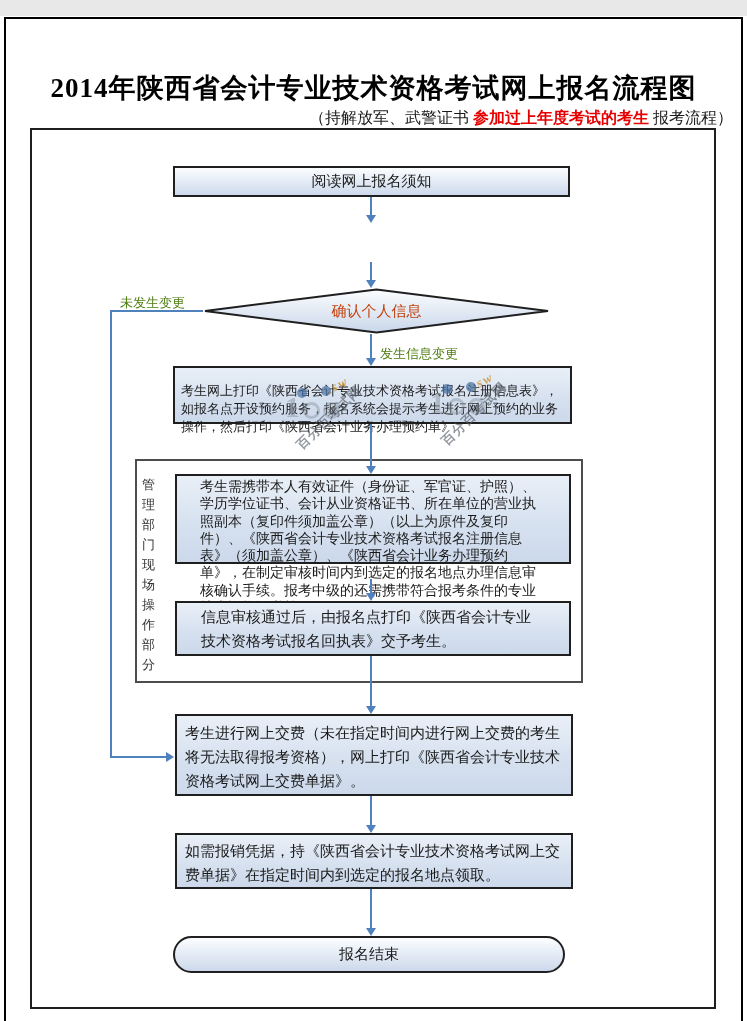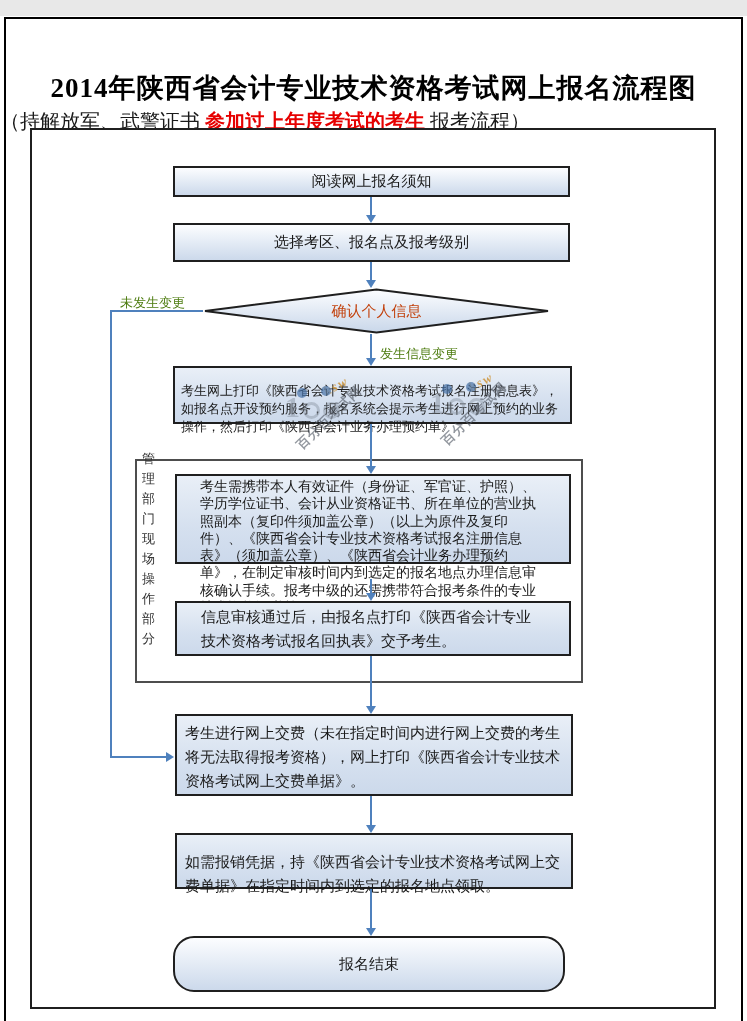--- a/index.html
+++ b/index.html
@@ -24,23 +24,23 @@
     border-bottom-width:6px;
     pointer-events:none;
   }
   .title{
     position:absolute;left:0;right:0;top:54px;
     text-align:center;
     font-size:27px;font-weight:bold;color:#000;
     letter-spacing:1px;
   }
   .subtitle{
-    position:absolute;left:0;right:0;top:92px;
-    text-align:left;
-    font-size:20px;color:#1a1a1a;
+    position:absolute;left:0;right:14px;top:92px;
+    text-align:right;
+    font-size:16px;color:#1a1a1a;
   }
   .subtitle .red{color:#e60000;font-weight:bold;}
   .frame{
     position:absolute;left:30px;top:112px;width:686px;height:881px;
     border:2px solid var(--border-dark);
     background:#fff;
   }
   
   .shape{
     position:absolute;
@@ -64,21 +64,21 @@
     display:flex;align-items:center;justify-content:center;
     font-size:15px;color:#c2410c;
   }
   .group-box{
     position:absolute;left:135px;top:443px;width:448px;height:224px;
     border:2px solid #4d4d4d;
     background:transparent;
     z-index:1;
   }
   .group-label{
-    position:absolute;left:141px;top:433px;width:15px;
+    position:absolute;left:141px;top:459px;width:15px;
     font-size:13px;line-height:20px;color:#333;
     word-break:break-all;text-align:center;
     z-index:2;
   }
   
   .vline,.hline{position:absolute;background:var(--blue);z-index:3;}
   .vline{width:2px;}
   .hline{height:2px;}
   .ah-down{
     position:absolute;width:0;height:0;z-index:3;
@@ -140,21 +140,20 @@
 
   <div class="subtitle"><span>（持解放军、武警证书 </span><span class="red">参加过上年度考试的考生</span><span> 报考流程）</span></div>
 
   <div class="frame"></div>
 
   <div class="shape centered" style="left:173px;top:150px;width:397px;height:31px;font-size:15px;">阅读网上报名须知</div>
 
   <span class="vline" style="left:370px;top:181px;height:18px;"></span>
   <span class="ah-down" style="left:366px;top:199px;"></span>
 
-  <div class="shape centered" style="left:173px;top:207px;width:397px;height:39px;font-size:15px;">选择考区、报名点及报考级别</div>
 
   <span class="vline" style="left:370px;top:246px;height:18px;"></span>
   <span class="ah-down" style="left:366px;top:264px;"></span>
 
   <div class="diamond-wrap" style="left:203px;top:272px;width:347px;height:46px;">
     <svg width="347" height="46" viewBox="0 0 347 46">
       <defs>
         <linearGradient id="dg" x1="0" y1="0" x2="0" y2="1">
           <stop offset="0" stop-color="#fcfdff"></stop>
           <stop offset="1" stop-color="#c9d7ea"></stop>
@@ -192,26 +191,26 @@
   <div class="shape textbox" style="left:175px;top:585px;width:396px;height:55px;font-size:15px;line-height:24px;padding:2px 24px;">信息审核通过后，由报名点打印《陕西省会计专业技术资格考试报名回执表》交予考生。</div>
 
   <span class="vline" style="left:370px;top:640px;height:50px;"></span>
   <span class="ah-down" style="left:366px;top:690px;"></span>
 
   <div class="shape textbox" style="left:175px;top:698px;width:398px;height:82px;font-size:15px;line-height:24px;padding:5px 8px;">考生进行网上交费（未在指定时间内进行网上交费的考生将无法取得报考资格），网上打印《陕西省会计专业技术资格考试网上交费单据》。</div>
 
   <span class="vline" style="left:370px;top:780px;height:29px;"></span>
   <span class="ah-down" style="left:366px;top:809px;"></span>
 
-  <div class="shape textbox" style="left:175px;top:817px;width:398px;height:56px;font-size:15px;line-height:24px;padding:15px 8px;">如需报销凭据，持《陕西省会计专业技术资格考试网上交费单据》在指定时间内到选定的报名地点领取。</div>
+  <div class="shape textbox" style="left:175px;top:817px;width:398px;height:56px;font-size:15px;line-height:24px;padding:4px 8px;">如需报销凭据，持《陕西省会计专业技术资格考试网上交费单据》在指定时间内到选定的报名地点领取。</div>
 
   <span class="vline" style="left:370px;top:873px;height:39px;"></span>
   <span class="ah-down" style="left:366px;top:912px;"></span>
 
-  <div class="shape stadium centered" style="left:173px;top:920px;width:392px;height:56px;font-size:15px;">报名结束</div>
+  <div class="shape stadium centered" style="left:173px;top:920px;width:392px;height:37px;font-size:15px;">报名结束</div>
 
   <div class="wm" style="left:285px;top:360px;">
     <div class="wm-ksw">ksw</div>
     <div class="wm-logo"><span class="wm-one">1</span><span class="ring"></span><span class="ring"></span></div>
     <span class="dot d1"></span>
     <span class="dot d2"></span>
     <div class="wm-text">百分百考试网</div>
   </div>
 
   <div class="wm" style="left:430px;top:356px;">

